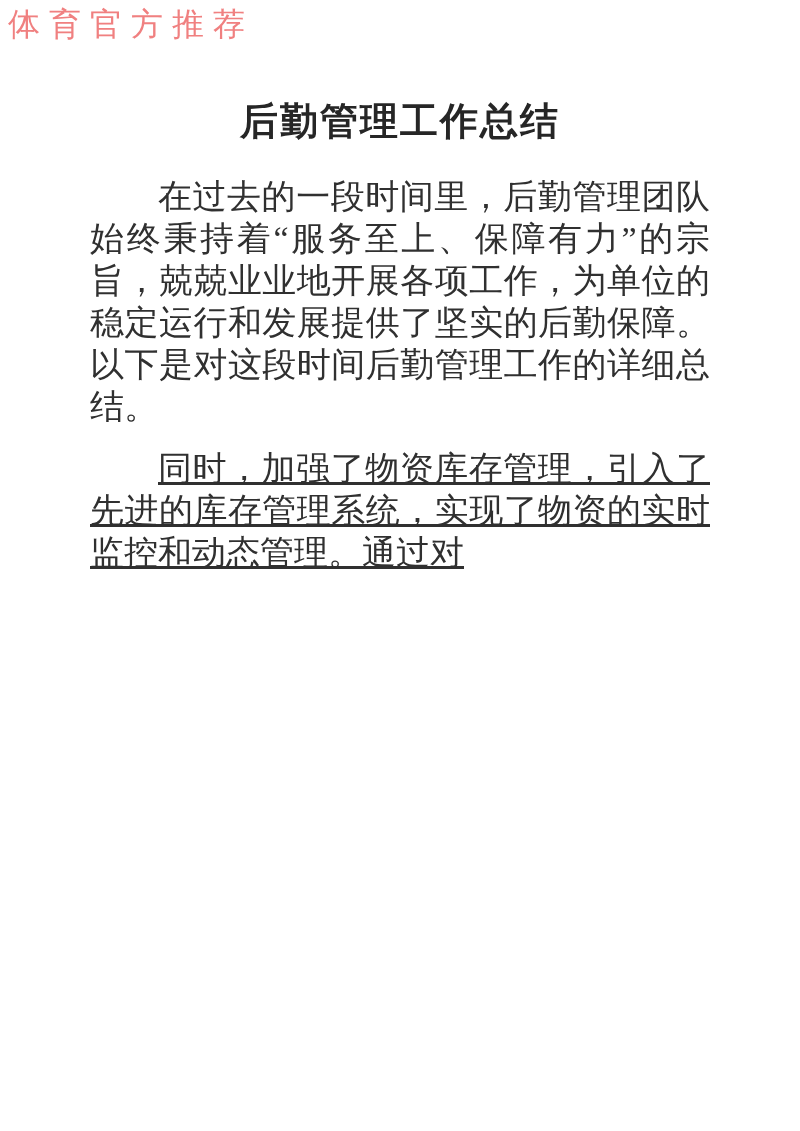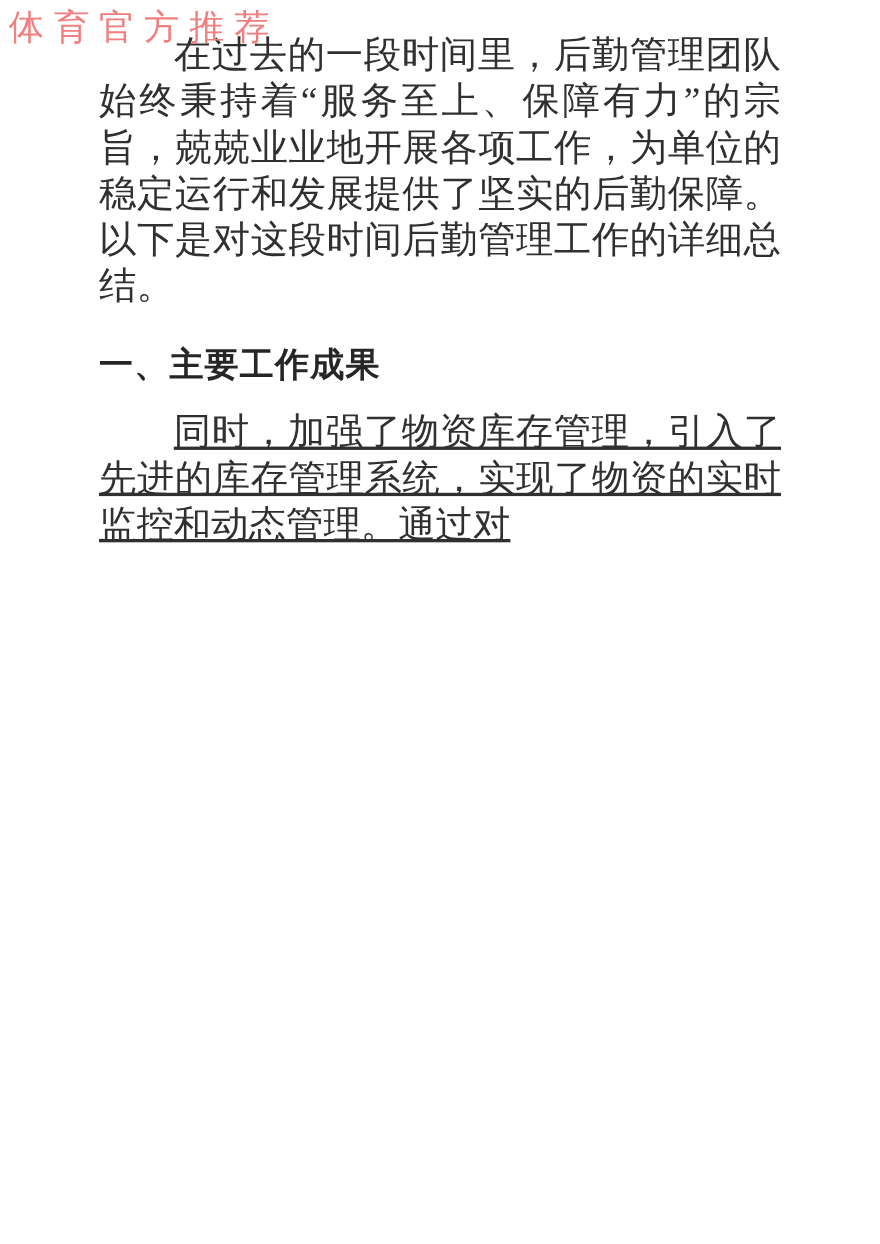--- a/index.html
+++ b/index.html
@@ -66,22 +66,22 @@
   .p2 { margin-top: 26px; }
   .p3 { margin-top: 20px; text-decoration: underline; }
 </style>
 </head>
 <body>
 
 <div class="watermark">体育官方推荐</div>
 
 <div class="page">
 
+  <h1 class="doc-title">后勤管理工作总结</h1>
 
   <p class="body-para">在过去的一段时间里，后勤管理团队始终秉持着“服务至上、保障有力”的宗旨，兢兢业业地开展各项工作，为单位的稳定运行和发展提供了坚实的后勤保障。以下是对这段时间后勤管理工作的详细总结。</p>
 
-  <h2 class="sec-heading">一、主要工作成果</h2>
 
 
 
   <p class="body-para p3">同时，加强了物资库存管理，引入了先进的库存管理系统，实现了物资的实时监控和动态管理。通过对</p>
 
 </div>
 
 </body></html>

